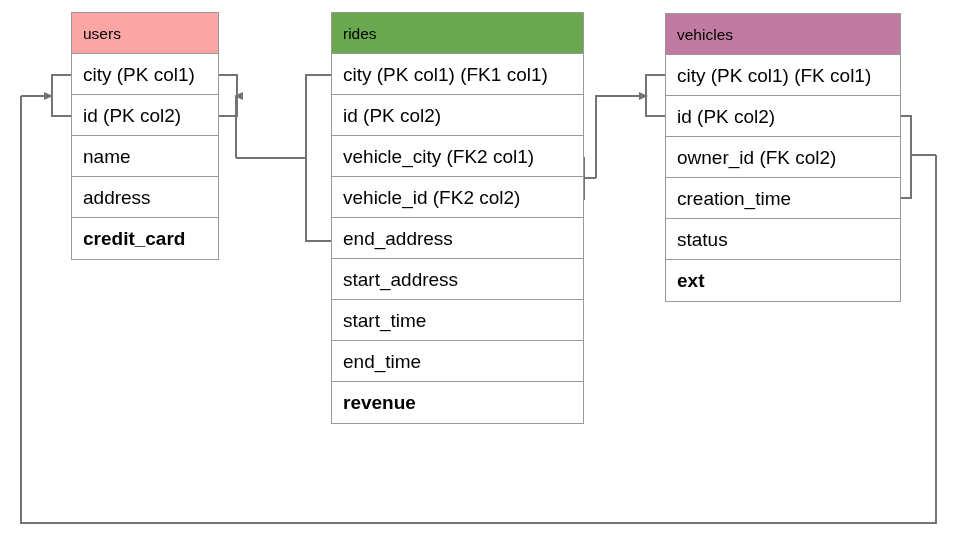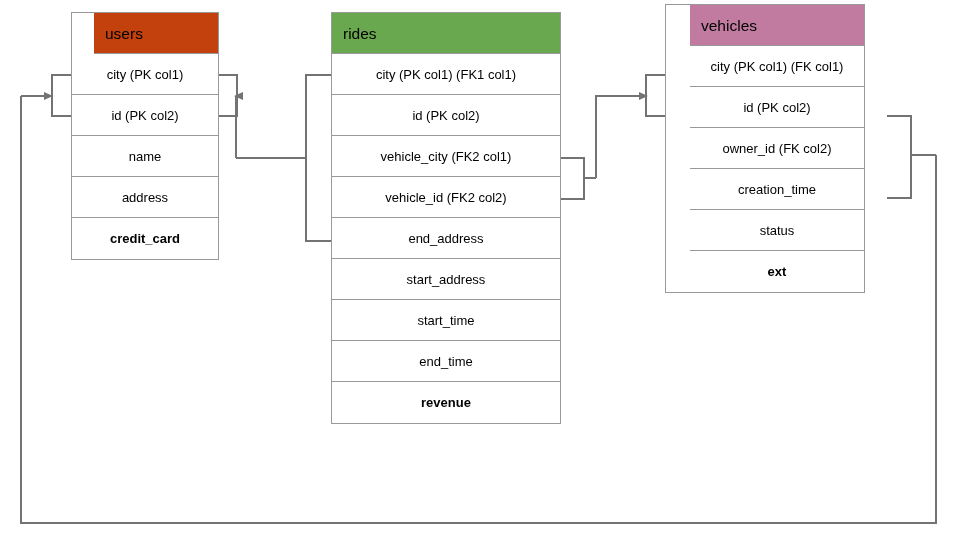--- a/index.html
+++ b/index.html
@@ -30,26 +30,25 @@
     color: #000000;
     border-bottom: 1px solid #999999;
     white-space: nowrap;
     overflow: hidden;
   }
   .er-row {
     box-sizing: border-box;
     height: 41px;
     line-height: 41px;
     padding: 0 11px;
-    font-size: 13px;
+    font-size: 19px;
     color: #000000;
     border-bottom: 1px solid #999999;
     white-space: nowrap;
     overflow: hidden;
-    text-align: center;
   }
   .er-row:last-child {
     border-bottom: none;
     font-weight: bold;
   }
   #wires {
     position: absolute;
     left: 0;
     top: 0;
     width: 960px;
@@ -108,46 +107,46 @@
 
         <path d="M21,96 L44,96" marker-end="url(#arrowR)"></path>
 
         <path d="M71,75 L52,75 L52,116 L71,116"></path>
       </g>
 
     </g>
   </svg>
 
   <div class="er-table" style="left:71px; top:12px; width:148px;">
-    <div class="er-header" style="background:#c2410c;margin-left:22px;">
+    <div class="er-header" style="background:#fca5a5;">
       <span>users</span>
     </div>
     <div class="er-row">city (PK col1)</div>
     <div class="er-row">id (PK col2)</div>
     <div class="er-row">name</div>
     <div class="er-row">address</div>
     <div class="er-row">credit_card</div>
   </div>
 
-  <div class="er-table" style="left:331px; top:12px; width:230px;">
+  <div class="er-table" style="left:331px; top:12px; width:253px;">
     <div class="er-header" style="background:#6aa84f;">
       <span>rides</span>
     </div>
     <div class="er-row">city (PK col1) (FK1 col1)</div>
     <div class="er-row">id (PK col2)</div>
     <div class="er-row">vehicle_city (FK2 col1)</div>
     <div class="er-row">vehicle_id (FK2 col2)</div>
     <div class="er-row">end_address</div>
     <div class="er-row">start_address</div>
     <div class="er-row">start_time</div>
     <div class="er-row">end_time</div>
     <div class="er-row">revenue</div>
   </div>
 
-  <div class="er-table" style="left:665px; top:4px; width:200px;padding-left:24px;">
+  <div class="er-table" style="left:665px; top:13px; width:236px;">
     <div class="er-header" style="background:#c27ba0;">
       <span>vehicles</span>
     </div>
     <div class="er-row">city (PK col1) (FK col1)</div>
     <div class="er-row">id (PK col2)</div>
     <div class="er-row">owner_id (FK col2)</div>
     <div class="er-row">creation_time</div>
     <div class="er-row">status</div>
     <div class="er-row">ext</div>
   </div>

